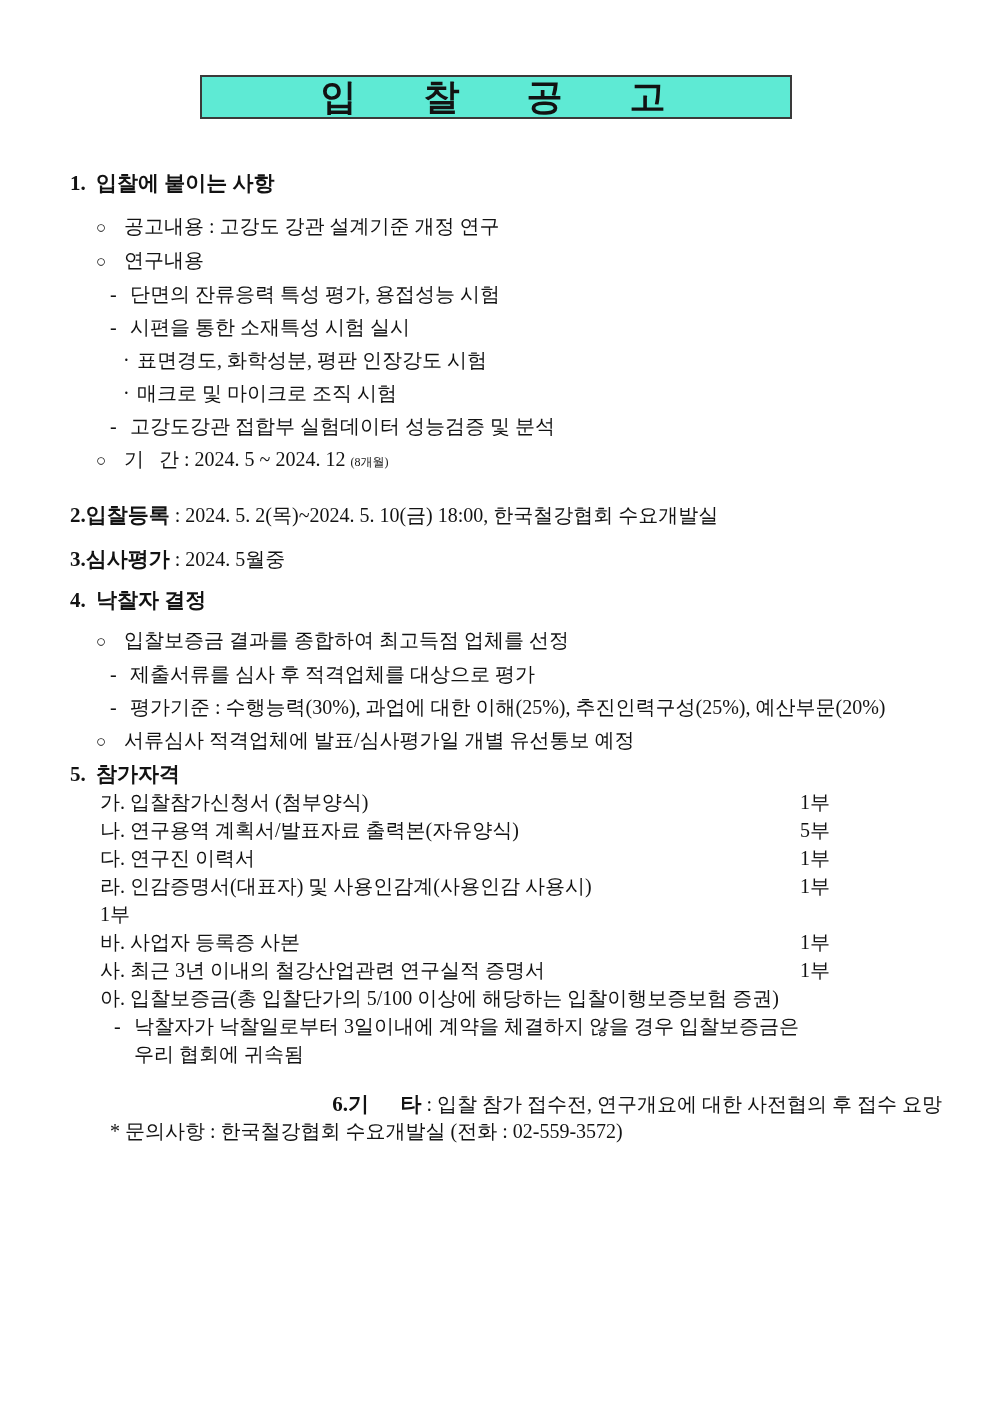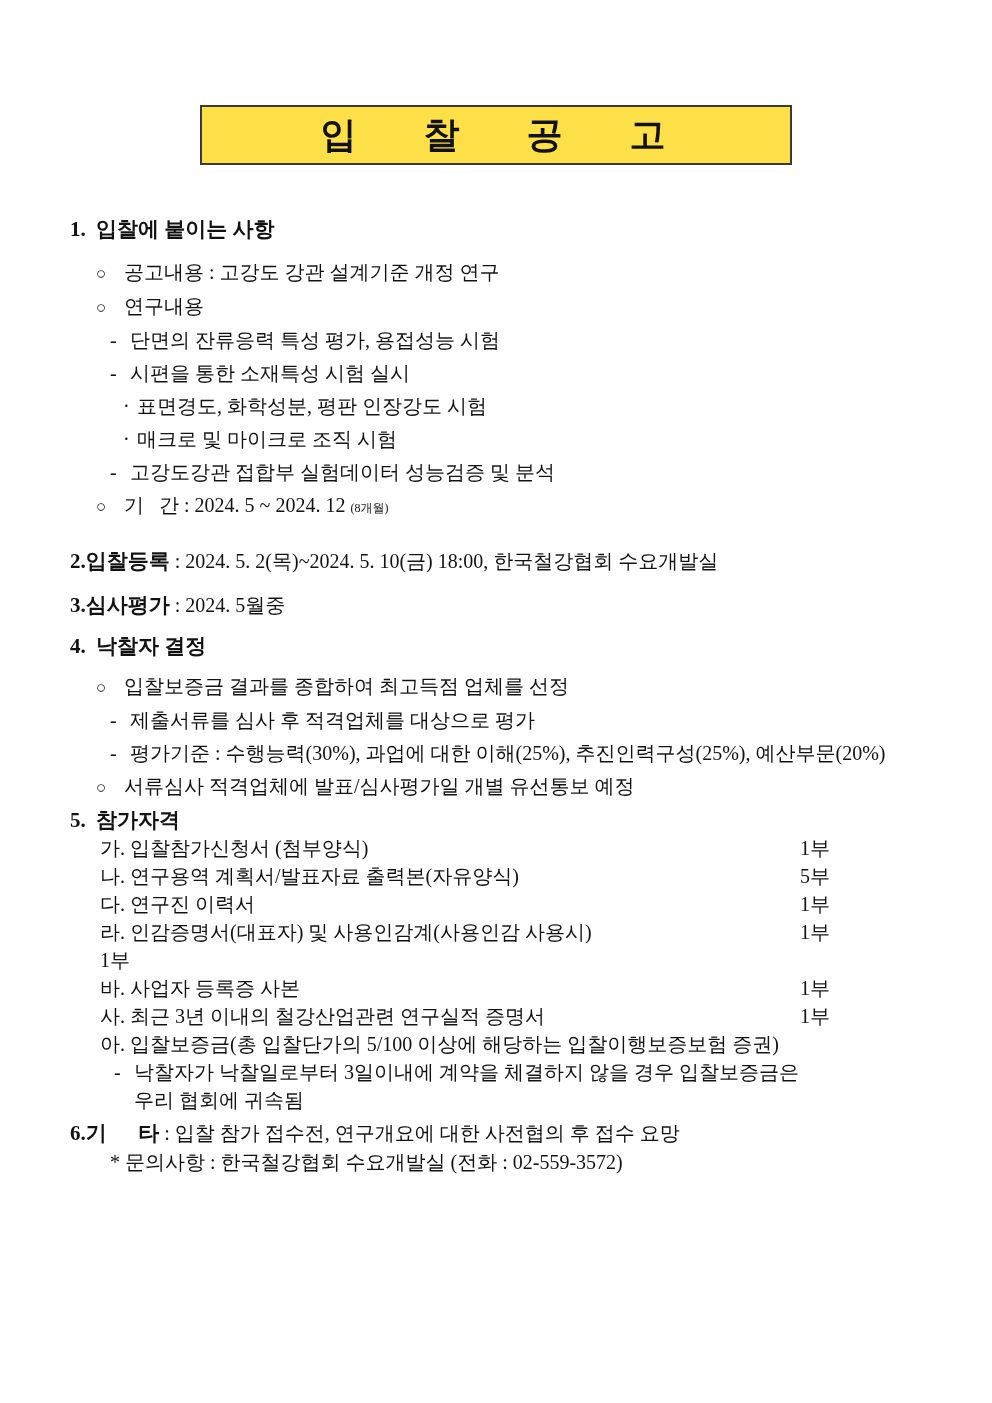--- a/index.html
+++ b/index.html
@@ -9,23 +9,23 @@
     font-family: "Liberation Serif", "DejaVu Serif", serif;
     color: #121212;
     overflow: hidden;
     position: relative;
   }
   .doc {
     width: 992px; height: 1403px;
     padding: 0 50px 0 70px;
   }
   .title-box {
-    margin: 105px 0 0 130px;
-    width: 592px; height: 60px;
-    background: #fde047;
+    margin: 75px 0 0 130px;
+    width: 592px; height: 44px;
+    background: #5eead4;
     border: 2px solid #3a3a3a;
     display: flex; align-items: center; justify-content: center;
   }
   .title-text {
     font-size: 36px; font-weight: bold;
     letter-spacing: 6px; word-spacing: 46px;
     white-space: pre;
   }
   .sec-head {
     font-size: 21px; font-weight: bold;
@@ -56,21 +56,21 @@
     font-size: 20px; line-height: 28px; white-space: pre;
   }
   .s5-label { flex: 1 1 auto; overflow: visible; }
   .s5-count { flex: 0 0 142px; text-align: left; }
   .note-line {
     font-size: 20px; line-height: 28px; white-space: pre;
     display: flex; align-items: baseline;
   }
   .note-1 { padding-left: 44px; }
   .note-2 { padding-left: 64px; }
-  .s6-line { margin-top: 3px; font-size: 20px; line-height: 32px; white-space: pre; }
+  .s6-line { margin-top: 23px; font-size: 20px; line-height: 27px; white-space: pre; text-align: right; }
   .s6-line .bold { font-weight: bold; font-size: 21px; }
   .contact-line {
     padding-left: 40px;
     font-size: 20px; line-height: 27px; white-space: pre;
   }
 </style>
 </head>
 <body>
 
 <div class="doc">

